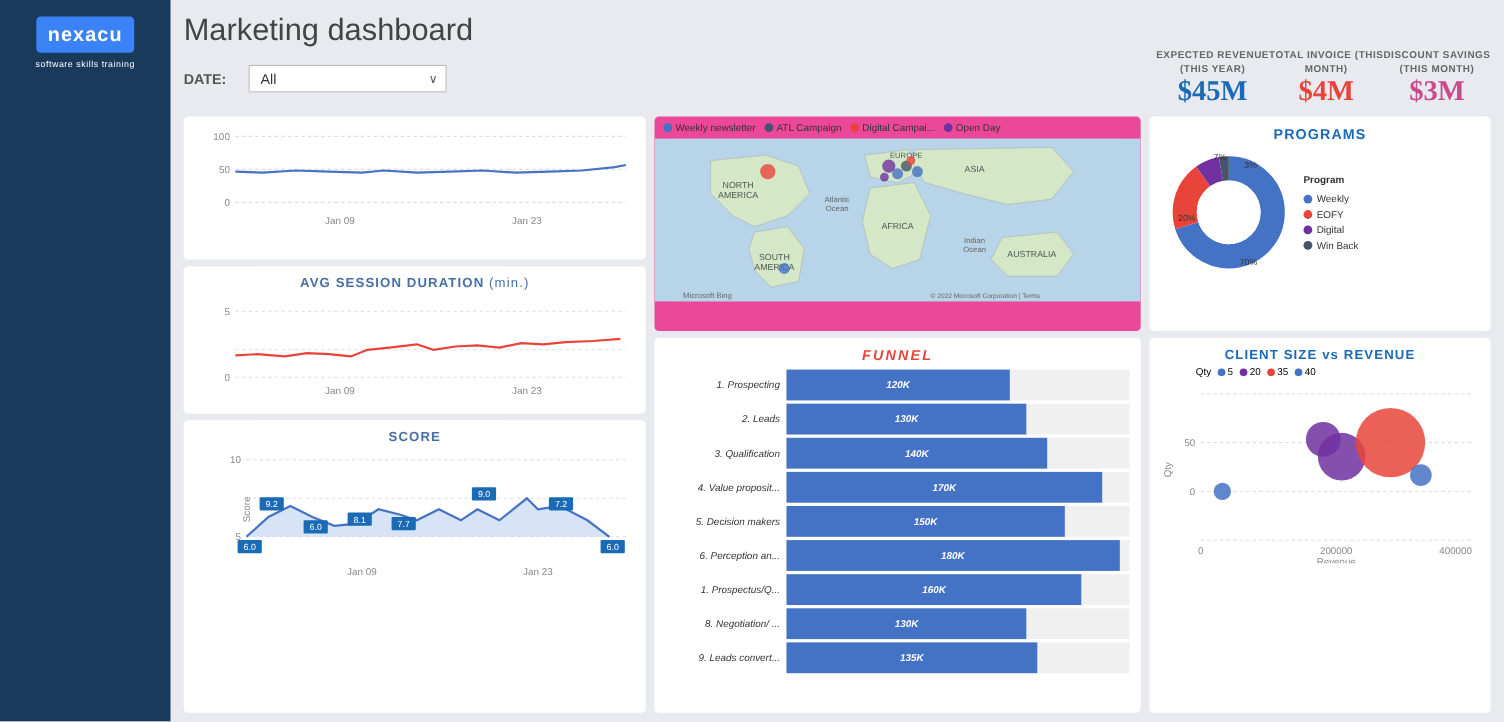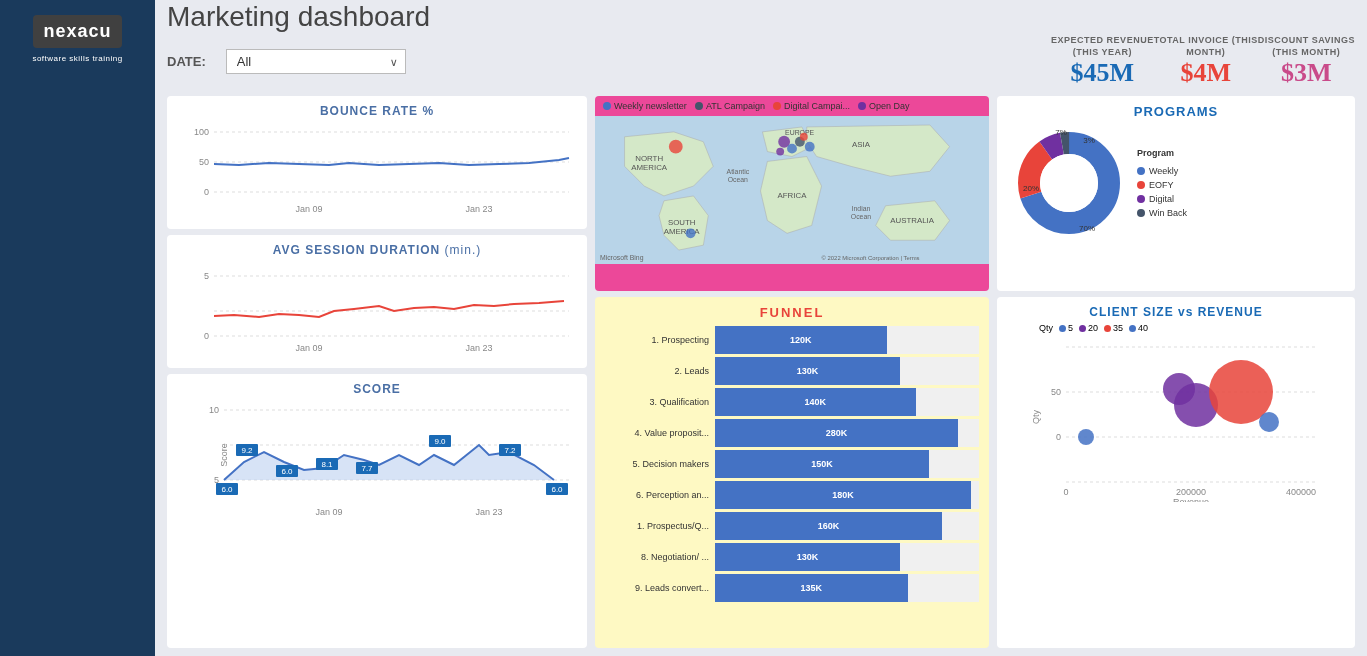--- a/index.html
+++ b/index.html
@@ -2,26 +2,26 @@
 <html><head>
   <meta charset="utf-8">
   <style>
     * { margin: 0; padding: 0; box-sizing: border-box; }
     body { font-family: 'Segoe UI', Arial, sans-serif; background: #e8eaf0; width: 1367px; height: 656px; overflow: hidden; display: flex; }
 
     
     .sidebar {
       width: 155px; min-width: 155px; background: #1a3a5c; display: flex; flex-direction: column; align-items: center; padding: 15px 10px;
     }
-    .logo-box { background: #404040; padding: 6px 10px; border-radius: 4px; margin-bottom: 6px; }
+    .logo-box { background: #3b82f6; padding: 6px 10px; border-radius: 4px; margin-bottom: 6px; }
     .logo-text { color: white; font-size: 18px; font-weight: 900; letter-spacing: 1px; }
     .logo-sub { color: white; font-size: 8px; text-align: center; letter-spacing: 0.5px; }
 
     
-    .main { flex: 1; display: flex; flex-direction: column; padding: 1px 12px 8px 12px; gap: 8px; }
+    .main { flex: 1; display: flex; flex-direction: column; padding: 11px 12px 8px 12px; gap: 8px; }
 
     .page-title { font-size: 28px; font-weight: 300; color: #444; margin-bottom: 2px; }
 
     
     .top-bar { display: flex; align-items: center; gap: 20px; }
     .date-label { font-size: 13px; font-weight: 700; color: #555; }
     .date-select { border: 1px solid #bbb; background: white; padding: 4px 30px 4px 10px; font-size: 13px; color: #333; appearance: none; cursor: pointer; width: 180px; }
     .date-select-wrap { position: relative; }
     .date-select-wrap::after { content: '∨'; position: absolute; right: 8px; top: 50%; transform: translateY(-50%); font-size: 11px; color: #555; pointer-events: none; }
 
@@ -44,31 +44,31 @@
 
     
     .bounce-card { flex: 0 0 130px; }
     .session-card { flex: 0 0 130px; }
     .score-card { flex: 1; }
 
     
     .mid-col { flex: 1; display: flex; flex-direction: column; gap: 6px; }
 
     
-    .right-col { width: 358px; display: flex; flex-direction: column; gap: 6px; }
+    .right-col { width: 310px; display: flex; flex-direction: column; gap: 6px; }
 
     
     .map-card { background: #ec4899; border-radius: 4px; flex: 0 0 195px; overflow: hidden; }
     .map-legend { display: flex; gap: 8px; padding: 5px 8px; flex-wrap: wrap; }
     .legend-item { display: flex; align-items: center; gap: 3px; font-size: 9px; color: #333; }
     .legend-dot { width: 8px; height: 8px; border-radius: 50%; }
     .map-body { position: relative; background: #b8d4e8; height: 148px; overflow: hidden; }
 
     
-    .funnel-card { background: #fef9c3; border-radius: 4px; flex: 1; padding: 8px 10px; }
+    .funnel-card { background: #ffffff; border-radius: 4px; flex: 1; padding: 8px 10px; font-style: italic; }
     .funnel-title { text-align: center; font-size: 13px; font-weight: 700; color: #e8443a; letter-spacing: 2px; margin-bottom: 6px; }
     .funnel-row { display: flex; align-items: center; margin-bottom: 3px; }
     .funnel-label { width: 110px; font-size: 9px; color: #333; text-align: right; padding-right: 6px; }
     .funnel-bar-wrap { flex: 1; height: 28px; background: #f0f0f0; position: relative; }
     .funnel-bar { height: 100%; background: #4472c4; display: flex; align-items: center; justify-content: center; }
     .funnel-bar-label { font-size: 9px; color: white; font-weight: 600; }
 
     
     .programs-card { background: white; border-radius: 4px; padding: 8px 12px; flex: 0 0 195px; }
     .programs-title { text-align: center; font-size: 13px; font-weight: 700; color: #1a6ab5; letter-spacing: 1px; margin-bottom: 4px; }
@@ -127,21 +127,20 @@
         </div>
       </div>
     </div>
   </div>
 
   <div class="content-grid">
 
     <div class="left-col">
 
       <div class="chart-card bounce-card">
-        <div class="chart-title">BOUNCE RATE %</div>
         <svg width="100%" height="95">
 
           <line x1="35" y1="10" x2="390" y2="10" class="grid-line"></line>
           <line x1="35" y1="40" x2="390" y2="40" class="grid-line"></line>
           <line x1="35" y1="70" x2="390" y2="70" class="grid-line"></line>
 
           <text x="30" y="13" class="axis-label" text-anchor="end">100</text>
           <text x="30" y="43" class="axis-label" text-anchor="end">50</text>
           <text x="30" y="73" class="axis-label" text-anchor="end">0</text>
 
@@ -297,21 +296,21 @@
     <div class="funnel-bar-wrap">
       <div class="funnel-bar" style="width:76%">
         <span class="funnel-bar-label">140K</span>
       </div>
     </div>
   </div>
             <div class="funnel-row">
     <div class="funnel-label">4. Value proposit...</div>
     <div class="funnel-bar-wrap">
       <div class="funnel-bar" style="width:92%">
-        <span class="funnel-bar-label">280K</span>
+        <span class="funnel-bar-label">170K</span>
       </div>
     </div>
   </div>
             <div class="funnel-row">
     <div class="funnel-label">5. Decision makers</div>
     <div class="funnel-bar-wrap">
       <div class="funnel-bar" style="width:81%">
         <span class="funnel-bar-label">150K</span>
       </div>
     </div>

